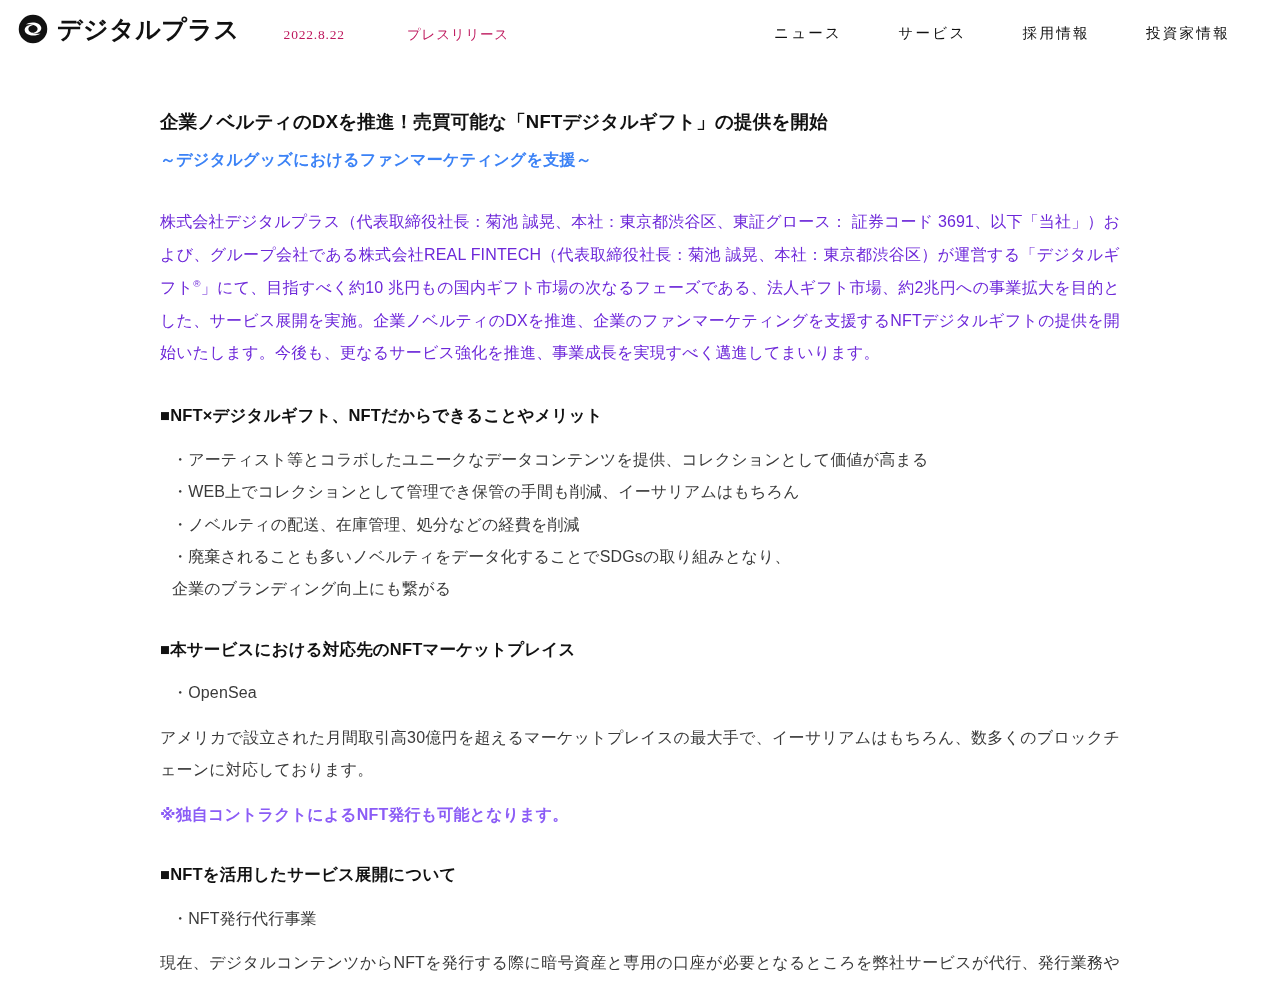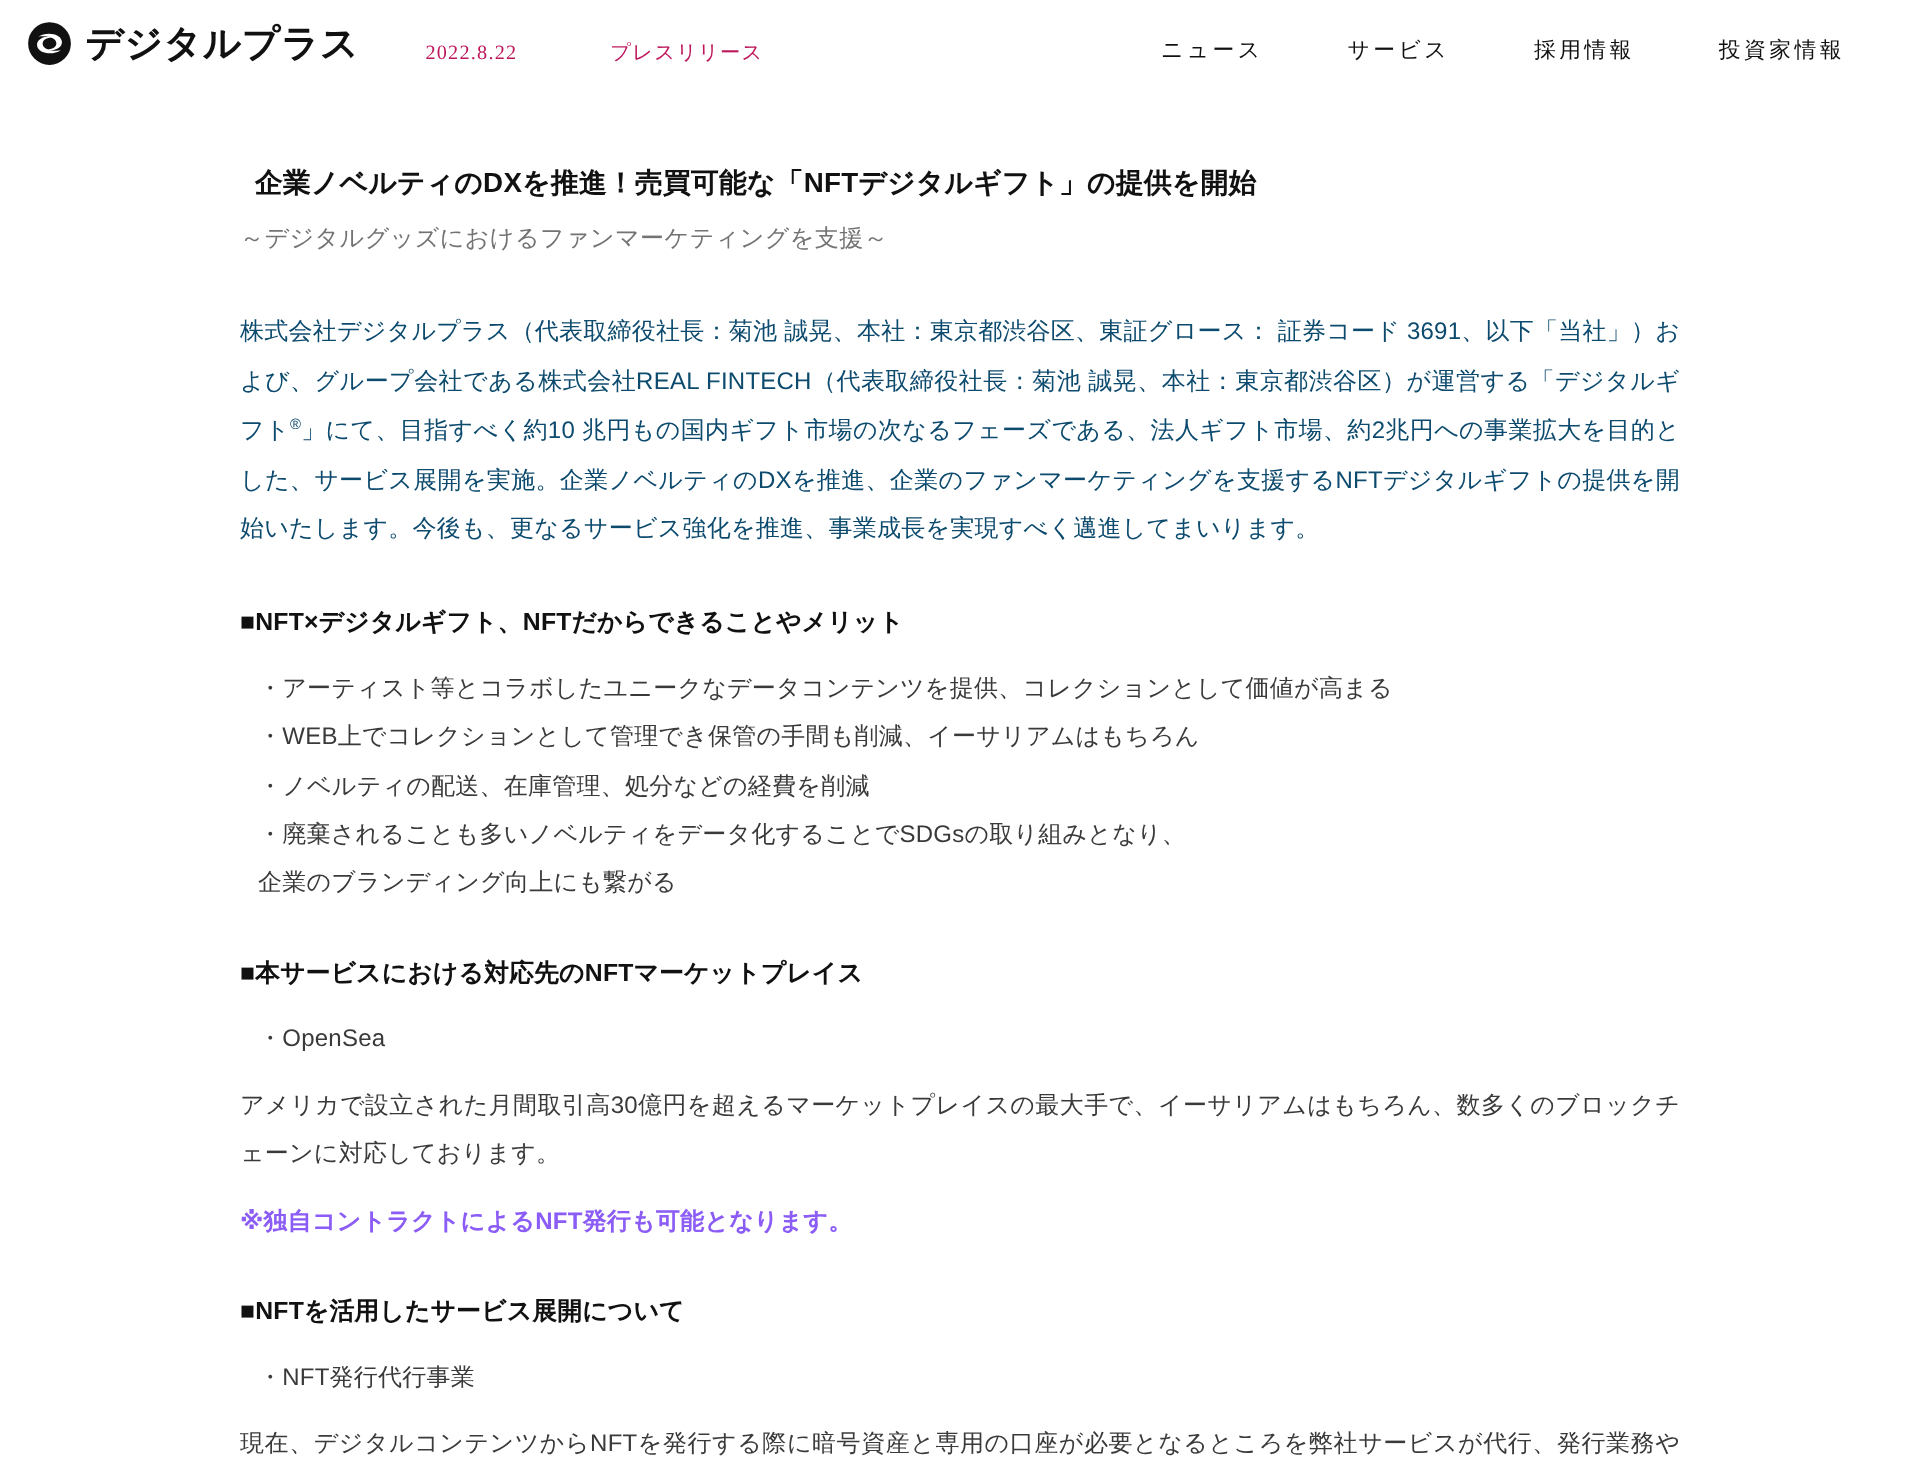--- a/index.html
+++ b/index.html
@@ -80,35 +80,35 @@
     width: 960px;
     margin: 0 auto;
     padding-top: 46px;
     box-sizing: border-box;
   }
   .article-title {
     font-size: 18.5px;
     font-weight: 700;
     letter-spacing: 0.01em;
     line-height: 1.55;
-    margin: 0 0 10px 10px;
+    margin: 0 0 10px 0;
     color: #111111;
   }
   .article-subtitle {
     font-size: 16px;
-    font-weight: 400;
-    color: #737373;
+    font-weight: 700;
+    color: #3b82f6;
     letter-spacing: 0.02em;
     line-height: 1.6;
     margin: 5px 0 34px 0;
   }
   .lead {
     font-size: 16px;
     line-height: 2.05;
-    color: #0c4a6e;
+    color: #6d28d9;
     letter-spacing: 0.01em;
     margin: 0 0 30px 0;
     text-align: justify;
     text-justify: inter-ideograph;
   }
   .section {
     margin-bottom: 28px;
   }
   .section-heading {
     font-size: 16.5px;

